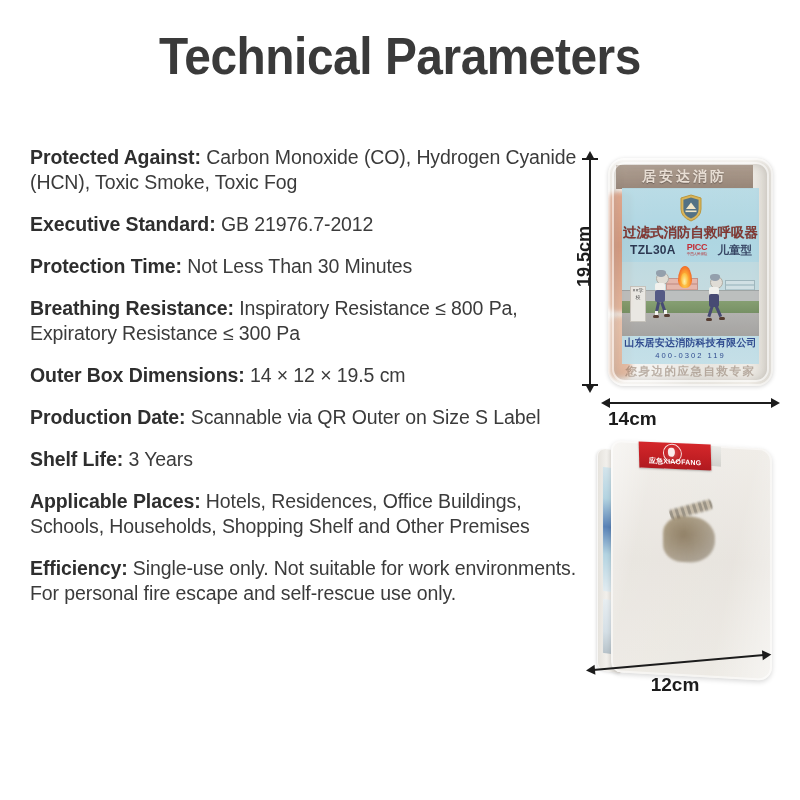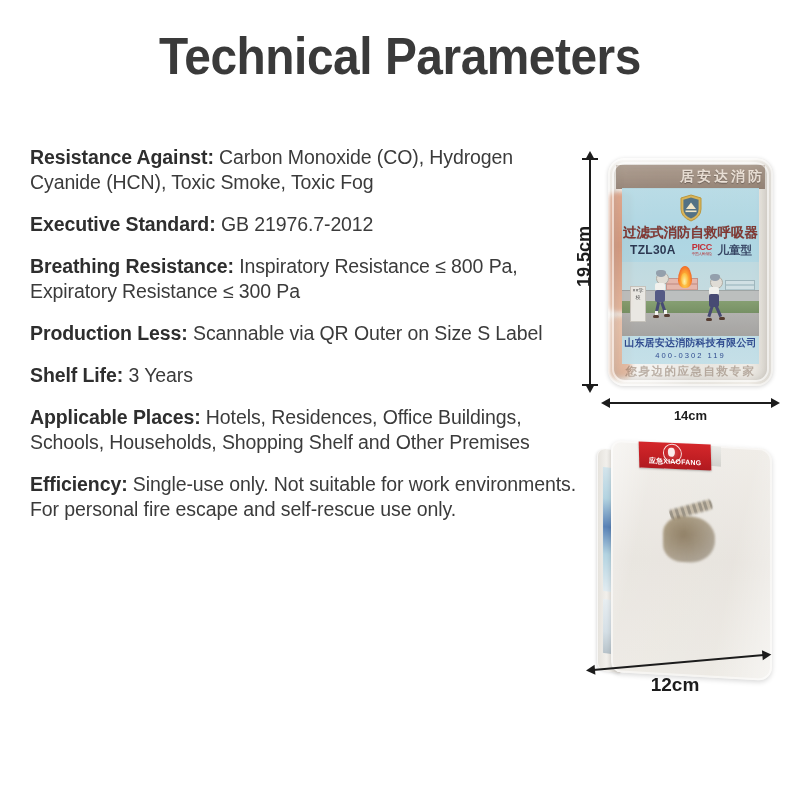--- a/index.html
+++ b/index.html
@@ -121,27 +121,27 @@
     background: linear-gradient(180deg, #e2a582 0%, #cf8a63 100%);
     filter: blur(2.5px);
     opacity: 0.6;
     border-radius: 6px;
   }
   
   .front-header {
     position: absolute;
     left: 8px;
     top: 7px;
-    right: 8px;
+    right: 20px;
     height: 24px;
     background: linear-gradient(180deg, rgba(120,92,70,0.55), rgba(96,70,52,0.62));
     filter: blur(0.6px);
     display: flex;
     align-items: center;
-    justify-content: flex-end;
+    justify-content: center;
   }
   .front-header span {
     font-size: 14px;
     color: rgba(255,245,235,0.82);
     letter-spacing: 3px;
     font-weight: bold;
     text-shadow: 0 1px 1px rgba(0,0,0,0.3);
   }
   
   .front-label {
@@ -181,21 +181,21 @@
     font-size: 12px;
     font-weight: bold;
     color: #1d2a46;
     letter-spacing: 0.3px;
   }
   .picc-logo {
     position: absolute;
     left: 60px;
     top: 55px;
     width: 30px;
-    text-align: right;
+    text-align: center;
   }
   .picc-logo .picc-main {
     font-size: 9px;
     font-weight: bold;
     color: #c0202a;
     letter-spacing: -0.3px;
     line-height: 9px;
   }
   .picc-logo .picc-sub {
     font-size: 3.6px;
@@ -410,22 +410,22 @@
     border-top: 5px solid transparent;
     border-bottom: 5px solid transparent;
   }
   .dim-h:before { left: -7px;  border-right: 9px solid #1c1c1c; }
   .dim-h:after  { right: -7px; border-left: 9px solid #1c1c1c; }
   .dim-h-label {
     position: absolute;
     left: 33px;
     top: 258px;
     width: 165px;
-    text-align: center;
-    font-size: 13px;
+    text-align: left;
+    font-size: 19px;
     font-weight: bold;
     color: #1c1c1c;
   }
   
   .dim-tick {
     position: absolute;
     left: 7px;
     width: 16px;
     height: 2px;
     background: #1c1c1c;
@@ -621,37 +621,43 @@
   }
 </style>
 </head>
 <body>
 
 <div id="page-title">Technical Parameters</div>
 
 <div id="spec-list">
 
   <div class="spec-row">
-    <span class="spec-label">Resistance Against</span><span class="spec-label">: </span><span class="spec-value">Carbon Monoxide (CO), Hydrogen Cyanide (HCN), Toxic Smoke, Toxic Fog</span>
+    <span class="spec-label">Protected Against</span><span class="spec-label">: </span><span class="spec-value">Carbon Monoxide (CO), Hydrogen Cyanide (HCN), Toxic Smoke, Toxic Fog</span>
   </div>
 
   <div class="spec-row">
     <span class="spec-label">Executive Standard</span><span class="spec-label">: </span><span class="spec-value">GB 21976.7-2012</span>
   </div>
 
+  <div class="spec-row">
+    <span class="spec-label">Protection Time</span><span class="spec-label">: </span><span class="spec-value">Not Less Than 30 Minutes</span>
+  </div>
 
 
   <div class="spec-row">
     <span class="spec-label">Breathing Resistance</span><span class="spec-label">: </span><span class="spec-value">Inspiratory Resistance ≤ 800 Pa, Expiratory Resistance ≤ 300 Pa</span>
   </div>
 
-
-
-  <div class="spec-row">
-    <span class="spec-label">Production Less</span><span class="spec-label">: </span><span class="spec-value">Scannable via QR Outer on Size S Label</span>
+  <div class="spec-row">
+    <span class="spec-label">Outer Box Dimensions</span><span class="spec-label">: </span><span class="spec-value">14 × 12 × 19.5 cm</span>
+  </div>
+
+
+  <div class="spec-row">
+    <span class="spec-label">Production Date</span><span class="spec-label">: </span><span class="spec-value">Scannable via QR Outer on Size S Label</span>
   </div>
 
   <div class="spec-row">
     <span class="spec-label">Shelf Life</span><span class="spec-label">: </span><span class="spec-value">3 Years</span>
   </div>
 
   <div class="spec-row">
     <span class="spec-label">Applicable Places</span><span class="spec-label">: </span><span class="spec-value">Hotels, Residences, Office Buildings, Schools, Households, Shopping Shelf and Other Premises</span>
   </div>
 

